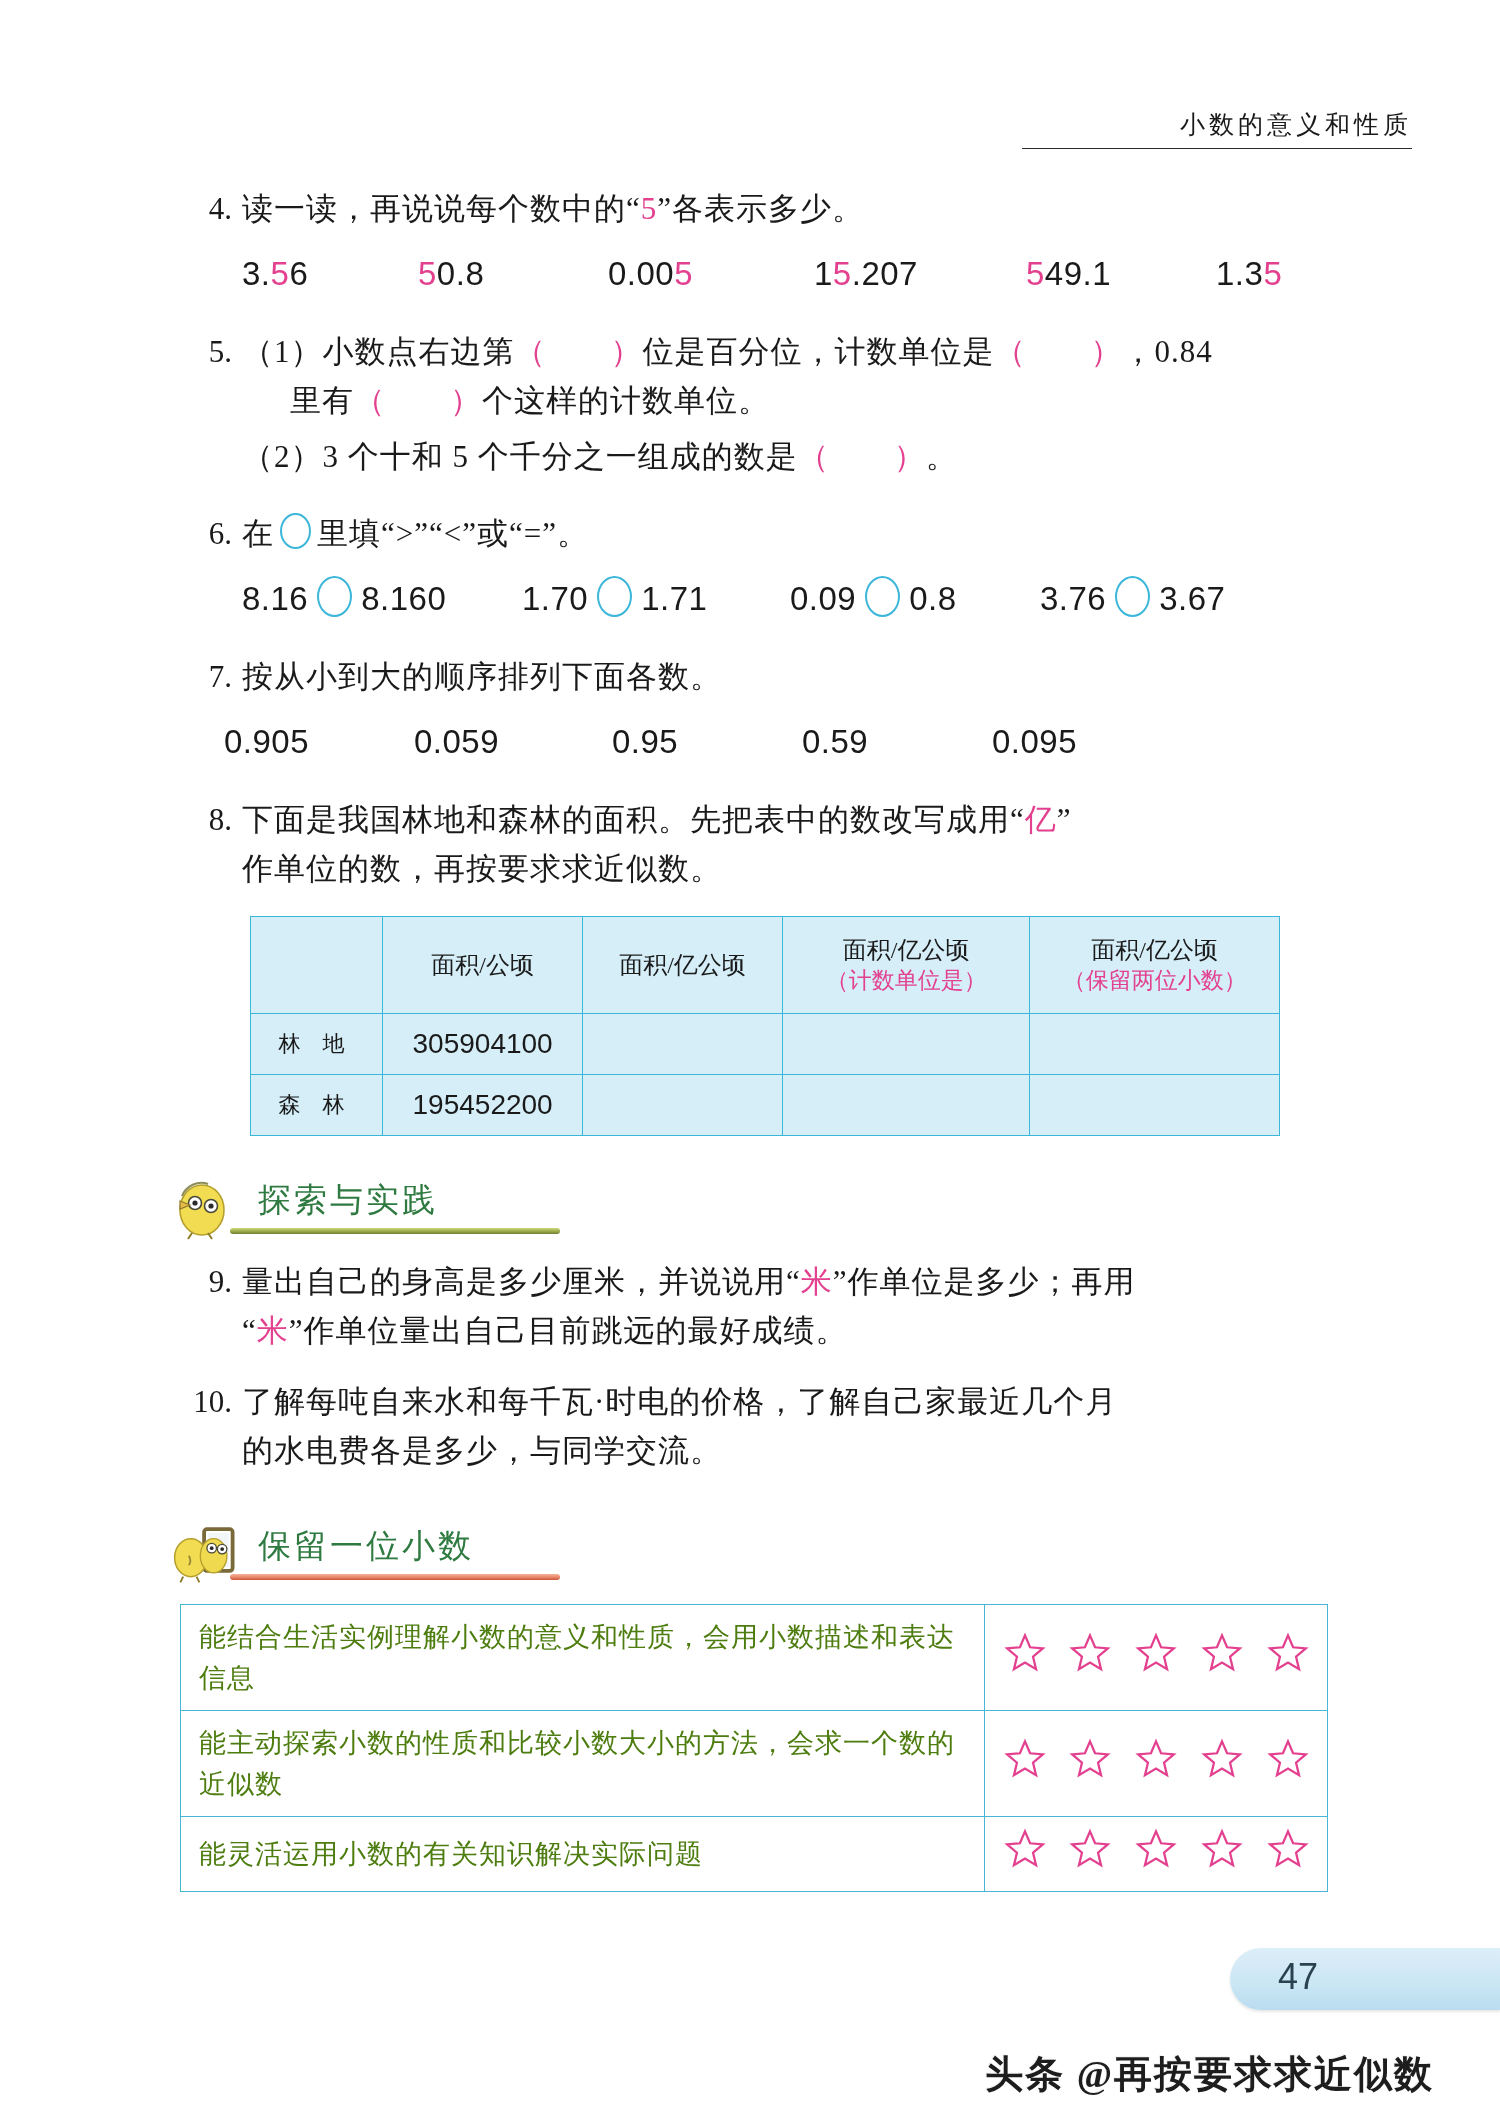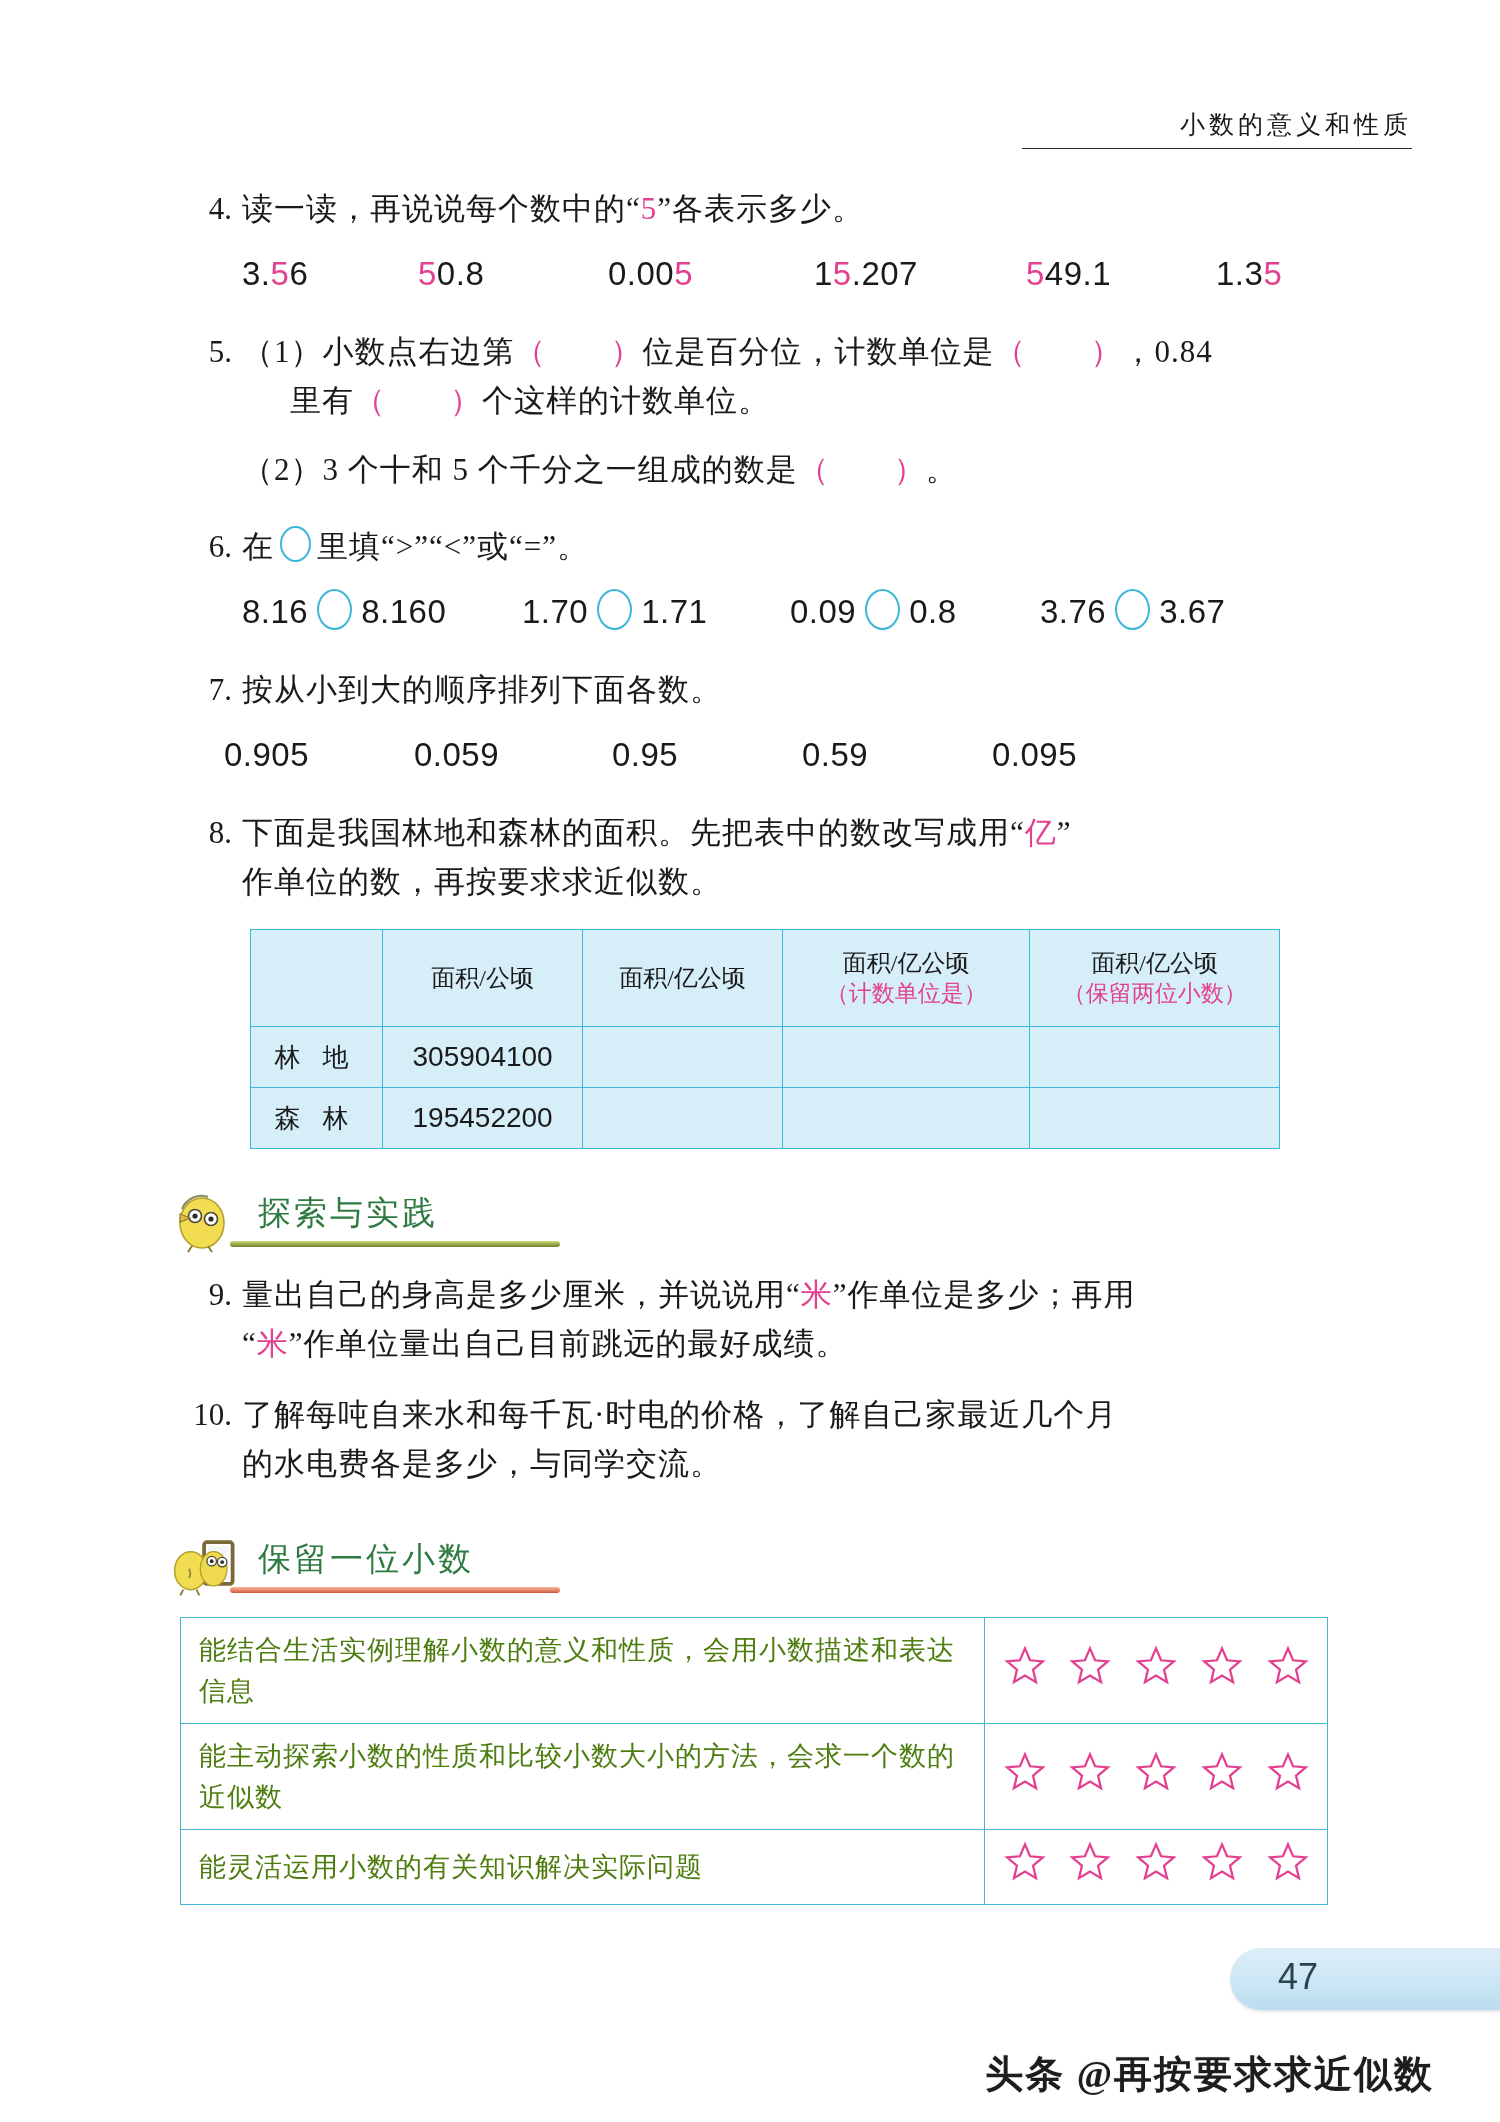--- a/index.html
+++ b/index.html
@@ -84,21 +84,21 @@
     padding:6px 4px;
     color:#1a1a1a;
   }
   .tbl8 thead td{height:84px;line-height:1.3;}
   .tbl8 tbody td{height:48px;font-size:28px;}
   .tbl8 .c0{width:108px;}
   .tbl8 .c1{width:168px;}
   .tbl8 .c2{width:168px;}
   .tbl8 .c3{width:210px;}
   .tbl8 .c4{width:212px;}
-  .tbl8 .rowlabel{letter-spacing:22px;padding-left:16px;font-size:26px;margin-left:48px;}
+  .tbl8 .rowlabel{letter-spacing:22px;padding-left:16px;font-size:22px;margin-left:48px;}
   .tbl8 .numcell{font-family:Liberation Sans, sans-serif;font-size:28px;}
   .hd-sub{color:#e3408f;display:block;font-size:23px;}
 
   
   .banner{position:relative;margin:40px 0 10px 0;height:64px;}
   .banner .mascot{position:absolute;left:-10px;top:-6px;width:76px;height:70px;}
   .banner .btitle{
     position:absolute;left:80px;top:2px;
     font-size:33px;color:#2f7a41;letter-spacing:3px;
     font-family:"Liberation Serif","DejaVu Serif",serif;
@@ -189,21 +189,21 @@
         </div>
       </div>
     </div>
 
     <div class="q" style="margin-top:28px">
       <div class="q-row">
         <div class="q-num">5.</div>
         <div class="q-body">
           <div><span>（1）小数点右边第</span><span class="pink">（　　）</span><span>位是百分位，计数单位是</span><span class="pink">（　　）</span><span>，0.84</span></div>
           <div class="sub-indent"><span>里有</span><span class="pink">（　　）</span><span>个这样的计数单位。</span></div>
-          <div style="margin-top:20px"><span>（2）3 个十和 5 个千分之一组成的数是</span><span class="pink">（　　）</span><span>。</span></div>
+          <div style="margin-top:7px"><span>（2）3 个十和 5 个千分之一组成的数是</span><span class="pink">（　　）</span><span>。</span></div>
         </div>
       </div>
     </div>
 
     <div class="q" style="margin-top:28px">
       <div class="q-row">
         <div class="q-num">6.</div>
         <div class="q-body">
           <div><span>在</span><span class="ocirc small"></span><span>里填</span><span>“&gt;”“&lt;”</span><span>或</span><span>“=”。</span></div>
           <div class="numrow" style="margin-top:14px">

